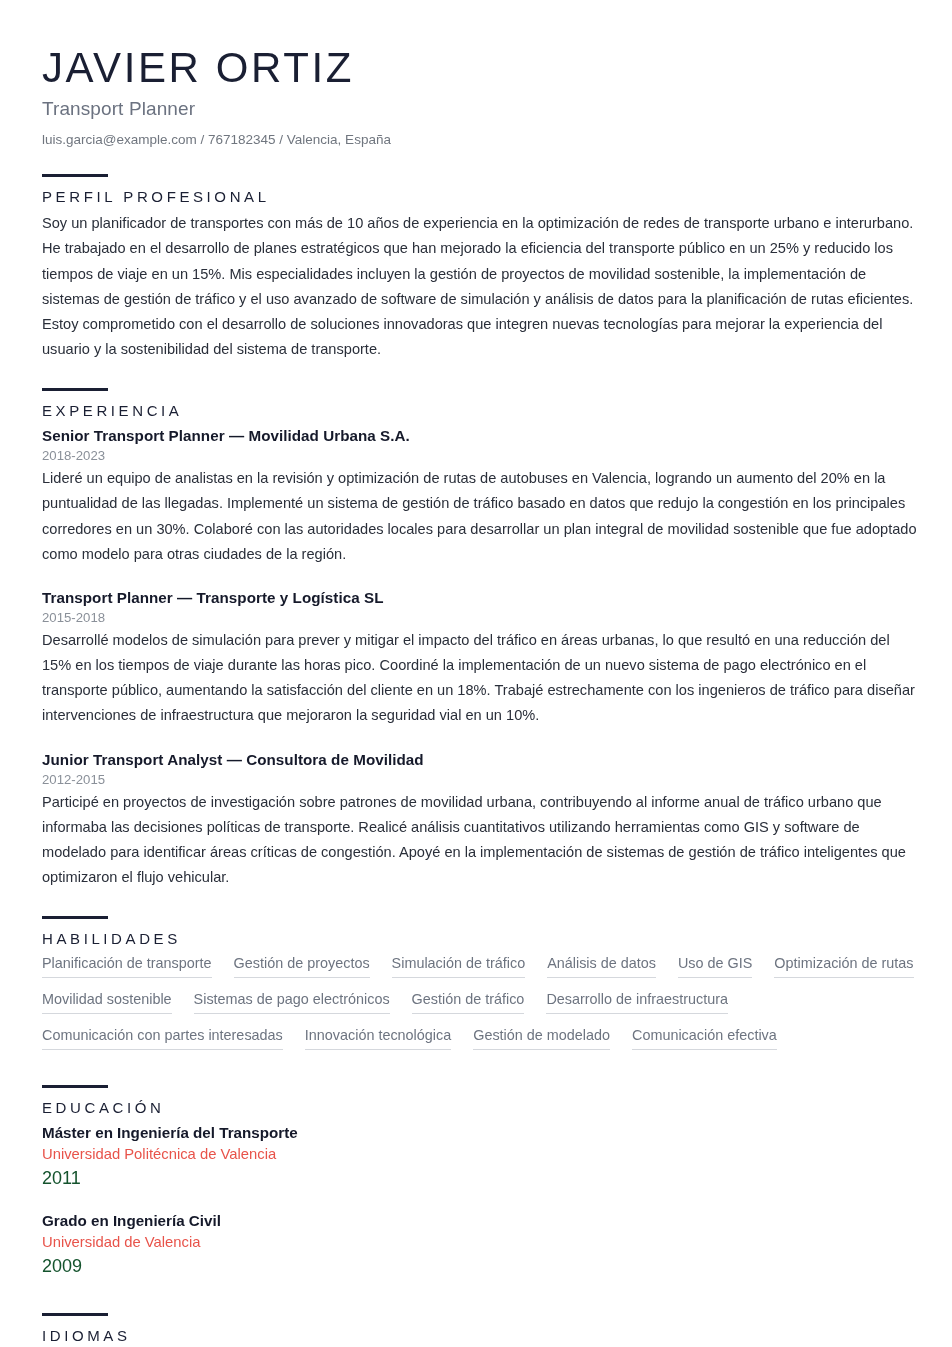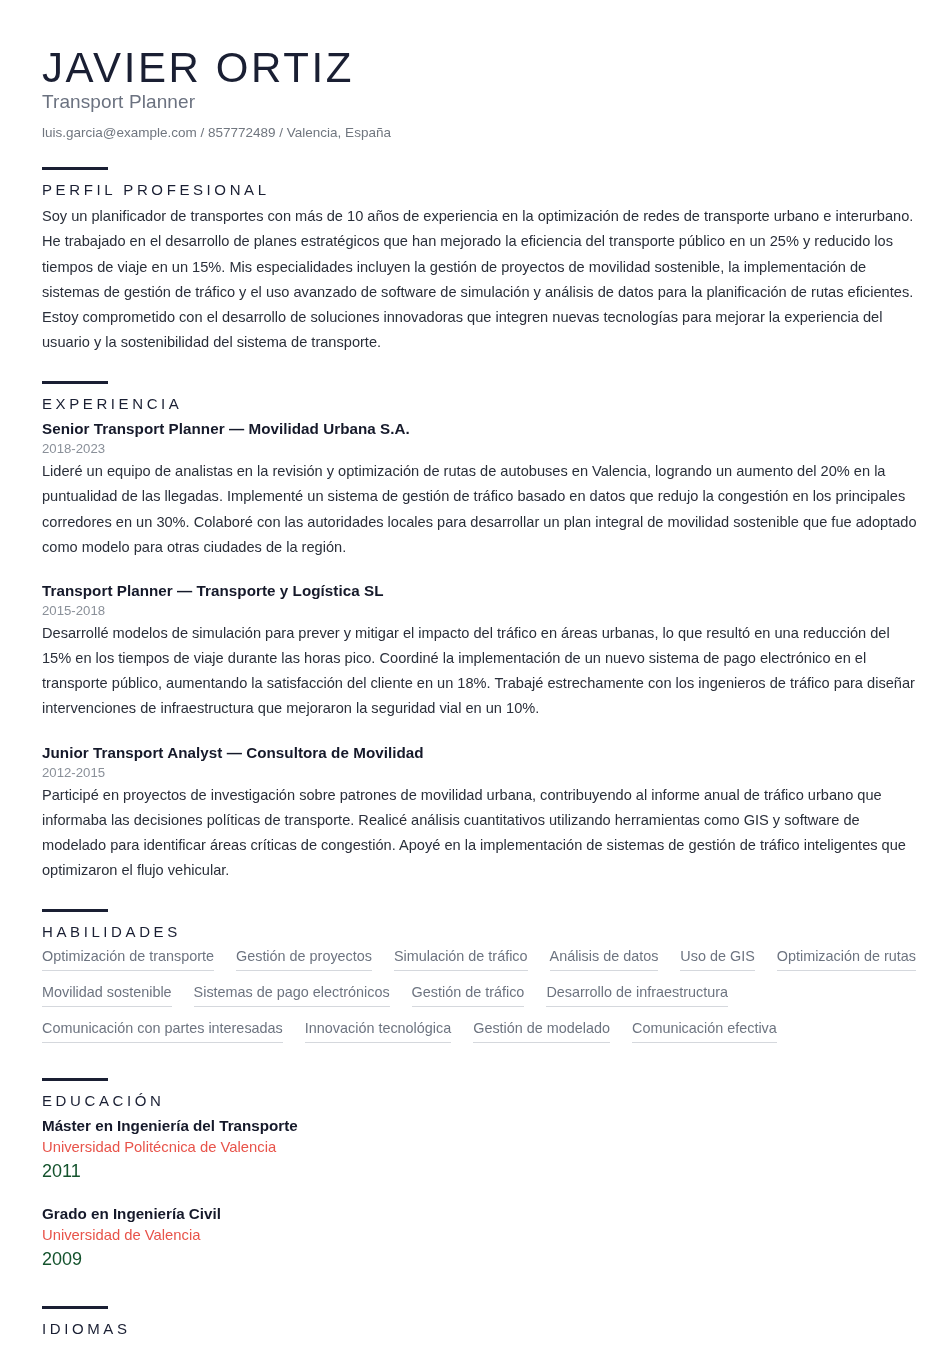--- a/index.html
+++ b/index.html
@@ -31,20 +31,21 @@
     color: #1a1f33;
     line-height: 1.12;
     white-space: pre;
   }
 
   .role {
     font-size: 19px;
     font-weight: 400;
     color: #6b7280;
     letter-spacing: 0.1px;
+    margin-top: 7px;
     line-height: 1.2;
   }
 
   .contact {
     font-size: 13.5px;
     color: #70767f;
     margin-top: 10px;
     line-height: 1.3;
   }
 
@@ -153,21 +154,21 @@
   .section.languages { margin-top: 34px; }
 </style>
 </head>
 <body>
 
 <div class="page">
 
   <div>
     <h1 class="name">JAVIER ORTIZ</h1>
     <div class="role">Transport Planner</div>
-    <div class="contact">luis.garcia@example.com / 857772489 / Valencia, España</div>
+    <div class="contact">luis.garcia@example.com / 767182345 / Valencia, España</div>
   </div>
 
   <div class="section">
     <div class="rule"></div>
     <div class="section-title">PERFIL PROFESIONAL</div>
     <p class="body-text">Soy un planificador de transportes con más de 10 años de experiencia en la optimización de redes de transporte urbano e interurbano. He trabajado en el desarrollo de planes estratégicos que han mejorado la eficiencia del transporte público en un 25% y reducido los tiempos de viaje en un 15%. Mis especialidades incluyen la gestión de proyectos de movilidad sostenible, la implementación de sistemas de gestión de tráfico y el uso avanzado de software de simulación y análisis de datos para la planificación de rutas eficientes. Estoy comprometido con el desarrollo de soluciones innovadoras que integren nuevas tecnologías para mejorar la experiencia del usuario y la sostenibilidad del sistema de transporte.</p>
   </div>
 
   <div class="section">
     <div class="rule"></div>
@@ -189,21 +190,21 @@
       <div class="job-title">Junior Transport Analyst — Consultora de Movilidad</div>
       <div class="job-dates">2012-2015</div>
       <p class="job-desc">Participé en proyectos de investigación sobre patrones de movilidad urbana, contribuyendo al informe anual de tráfico urbano que informaba las decisiones políticas de transporte. Realicé análisis cuantitativos utilizando herramientas como GIS y software de modelado para identificar áreas críticas de congestión. Apoyé en la implementación de sistemas de gestión de tráfico inteligentes que optimizaron el flujo vehicular.</p>
     </div>
   </div>
 
   <div class="section">
     <div class="rule"></div>
     <div class="section-title">HABILIDADES</div>
     <div class="skills">
-      <span class="skill">Optimización de transporte</span>
+      <span class="skill">Planificación de transporte</span>
       <span class="skill">Gestión de proyectos</span>
       <span class="skill">Simulación de tráfico</span>
       <span class="skill">Análisis de datos</span>
       <span class="skill">Uso de GIS</span>
       <span class="skill">Optimización de rutas</span>
       <span class="skill">Movilidad sostenible</span>
       <span class="skill">Sistemas de pago electrónicos</span>
       <span class="skill">Gestión de tráfico</span>
       <span class="skill">Desarrollo de infraestructura</span>
       <span class="skill">Comunicación con partes interesadas</span>

